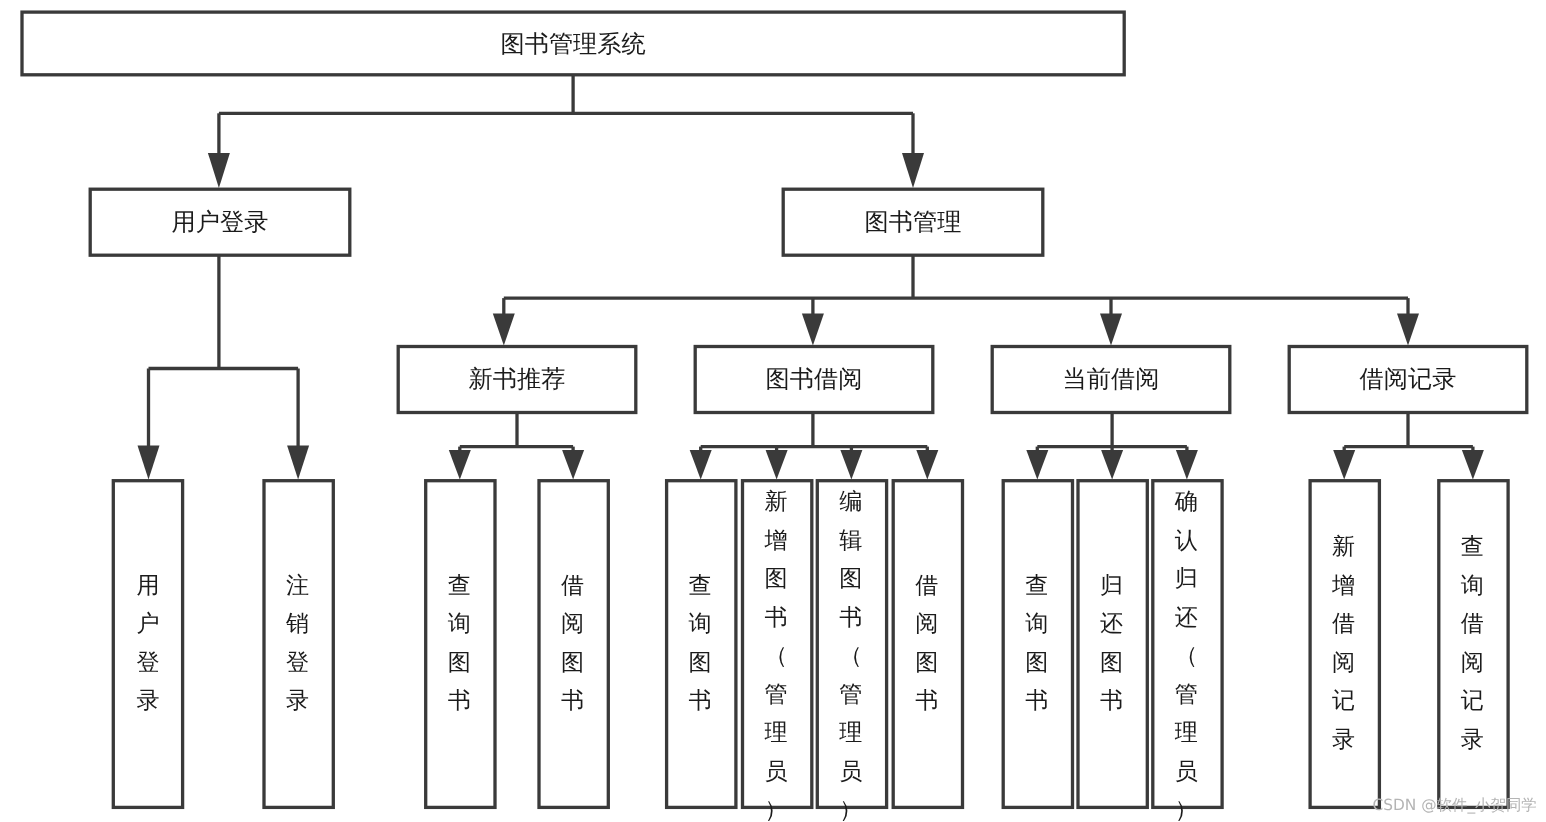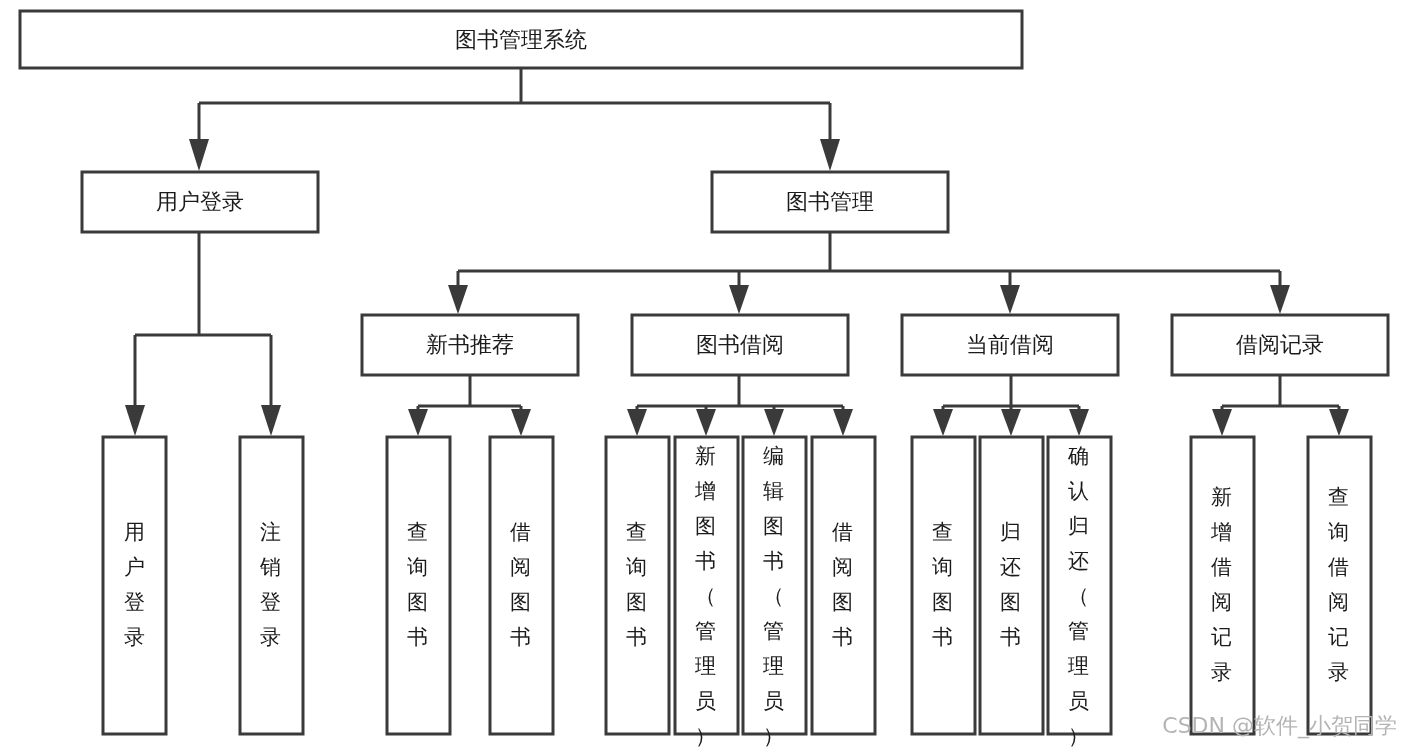--- a/index.html
+++ b/index.html
@@ -46,21 +46,21 @@
   }
   .node-label.vertical {
     font-size: 21px;
     letter-spacing: 1px;
   }
   .watermark {
     position: absolute;
     right: 8px;
     bottom: 6px;
     font-family: "DejaVu Sans", "Liberation Sans", sans-serif;
-    font-size: 22px;
+    font-size: 14px;
     color: #b4b4b4;
     white-space: nowrap;
     user-select: none;
   }
 </style>
 </head>
 <body>
 
 <svg id="diagram" viewBox="0 0 1405 747" xmlns="http://www.w3.org/2000/svg">
 

